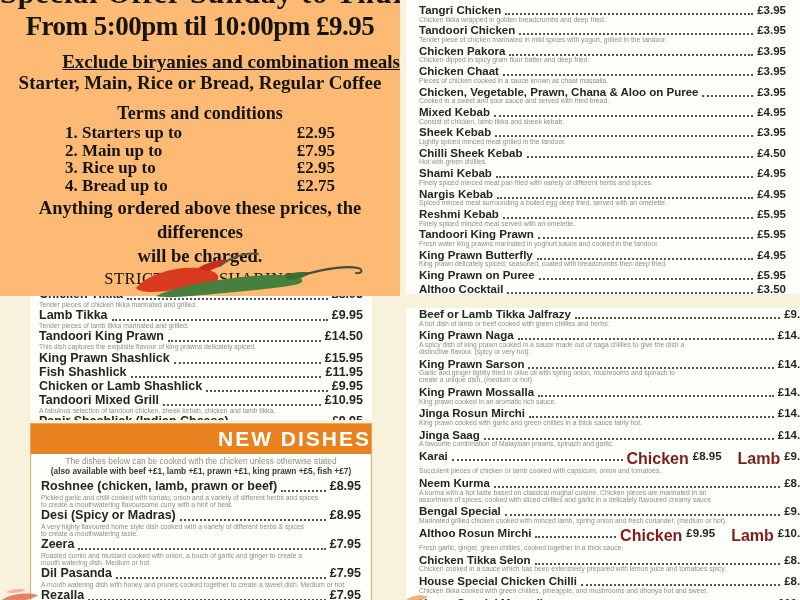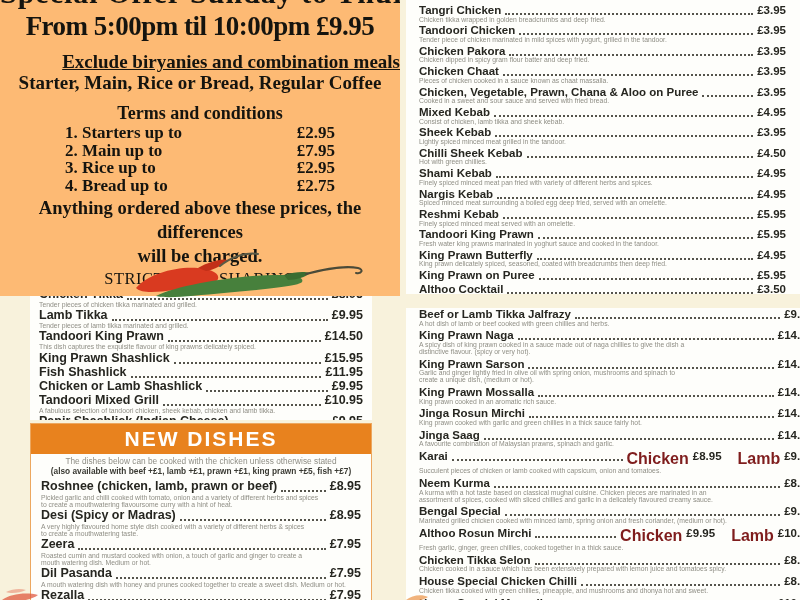--- a/index.html
+++ b/index.html
@@ -45,21 +45,21 @@
   }
   .tikka .nm,.tikka .pr{font-size:12.5px;line-height:13px;}
   .tikka .dots{height:10px;}
   .tikka .mdesc{font-size:6.8px;line-height:7.2px;}
 
   
   .newdishes{
     position:absolute;left:30px;top:423px;width:342px;height:200px;
     background:#fefefb;border:1px solid #eca75f;box-sizing:border-box;z-index:2;
   }
-  .nd-banner{height:30px;background:#e8821e;color:#ffffff;text-align:center;
+  .nd-banner{height:30px;background:#e8821e;color:#ffffff;text-align:right;
     font-weight:bold;font-size:21px;line-height:30px;letter-spacing:2px;}
   .nd-note1{text-align:center;font-size:8.3px;line-height:9.5px;color:#8f8e85;margin-top:3px;}
   .nd-note2{text-align:center;font-size:8.3px;line-height:9.5px;color:#3a3a33;font-weight:bold;}
   .nd-items{padding:4px 10px 0;}
   .nd-items .nm,.nd-items .pr{font-size:12.5px;line-height:13.5px;}
   .nd-items .dots{height:10px;}
   .nd-items .mdesc{font-size:6.8px;line-height:7.3px;}
 
   
   .rightcol{

